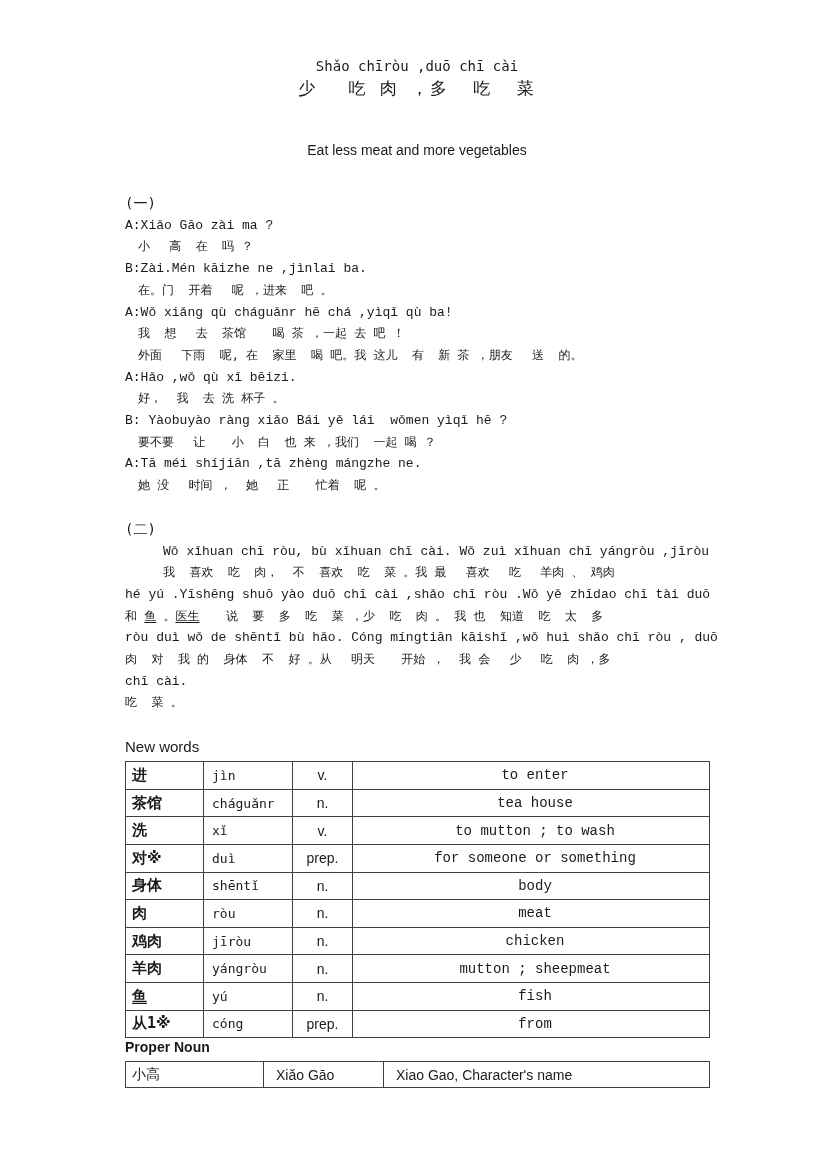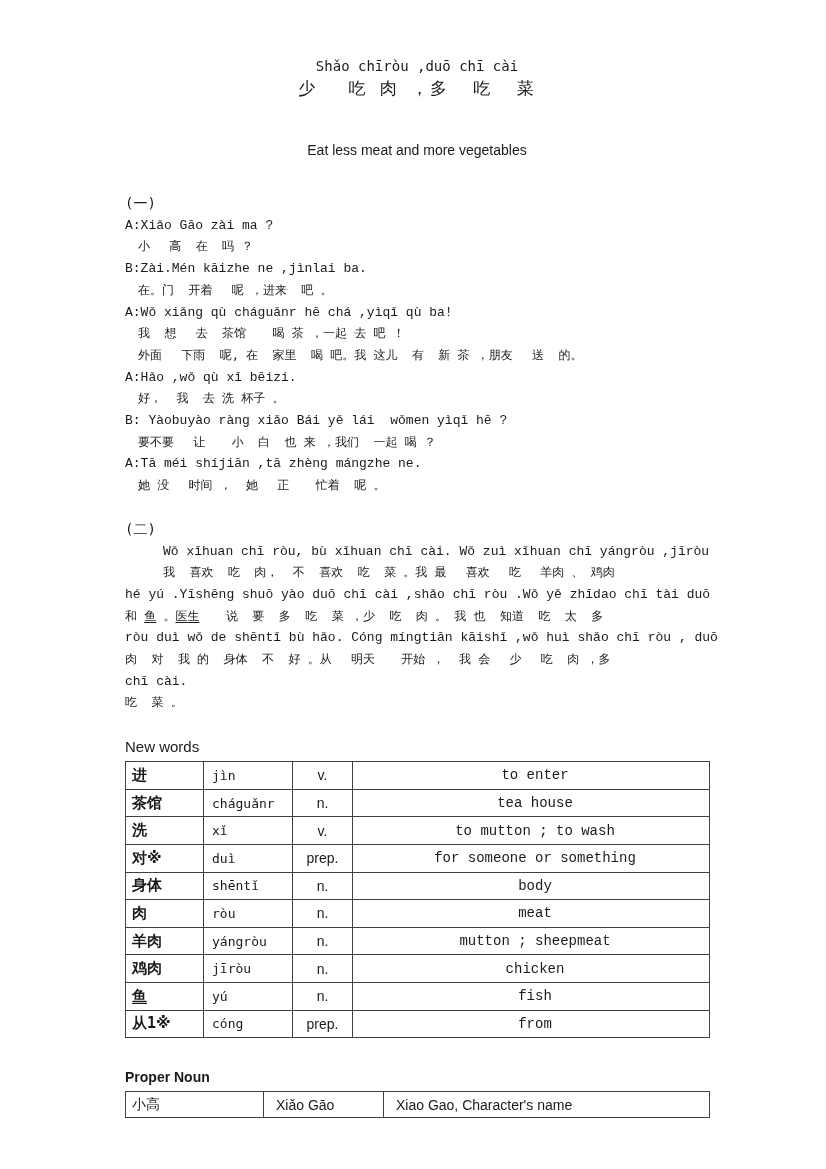--- a/index.html
+++ b/index.html
@@ -65,21 +65,21 @@
   }
   .td-pos {
     font-family: "Liberation Sans", sans-serif;
     font-size: 14px; text-align: center; padding: 0;
   }
   .td-meaning {
     font-family: Liberation Mono, monospace;
     font-size: 14px; padding: 0 0 0 8px; text-align: center;
   }
   
-  .pn { margin-top: 30px; }
+  .pn { }
   .pn-table td { height: 25px; }
   .td-pn-hanzi {
     font-family: "DejaVu Sans Mono", "DejaVu Sans", sans-serif;
     font-size: 14px; padding: 0 0 0 6px;
   }
   .td-pn-pinyin, .td-pn-meaning {
     font-family: "Liberation Sans", sans-serif;
     font-size: 14px; padding: 0 0 0 12px;
   }
 </style>
@@ -163,30 +163,30 @@
           <td class="td-pos">n.</td>
           <td class="td-meaning">body</td>
         </tr>
         <tr>
           <td class="td-word">肉</td>
           <td class="td-pinyin">ròu</td>
           <td class="td-pos">n.</td>
           <td class="td-meaning">meat</td>
         </tr>
         <tr>
+          <td class="td-word">鸡肉</td>
+          <td class="td-pinyin">jīròu</td>
+          <td class="td-pos">n.</td>
+          <td class="td-meaning">chicken</td>
+        </tr>
+        <tr>
           <td class="td-word">羊肉</td>
           <td class="td-pinyin">yángròu</td>
           <td class="td-pos">n.</td>
           <td class="td-meaning">mutton ; sheepmeat</td>
-        </tr>
-        <tr>
-          <td class="td-word">鸡肉</td>
-          <td class="td-pinyin">jīròu</td>
-          <td class="td-pos">n.</td>
-          <td class="td-meaning">chicken</td>
         </tr>
         <tr>
           <td class="td-word"><span class="u">鱼</span></td>
           <td class="td-pinyin">yú</td>
           <td class="td-pos">n.</td>
           <td class="td-meaning">fish</td>
         </tr>
         <tr>
           <td class="td-word">从1※</td>
           <td class="td-pinyin">cóng</td>

